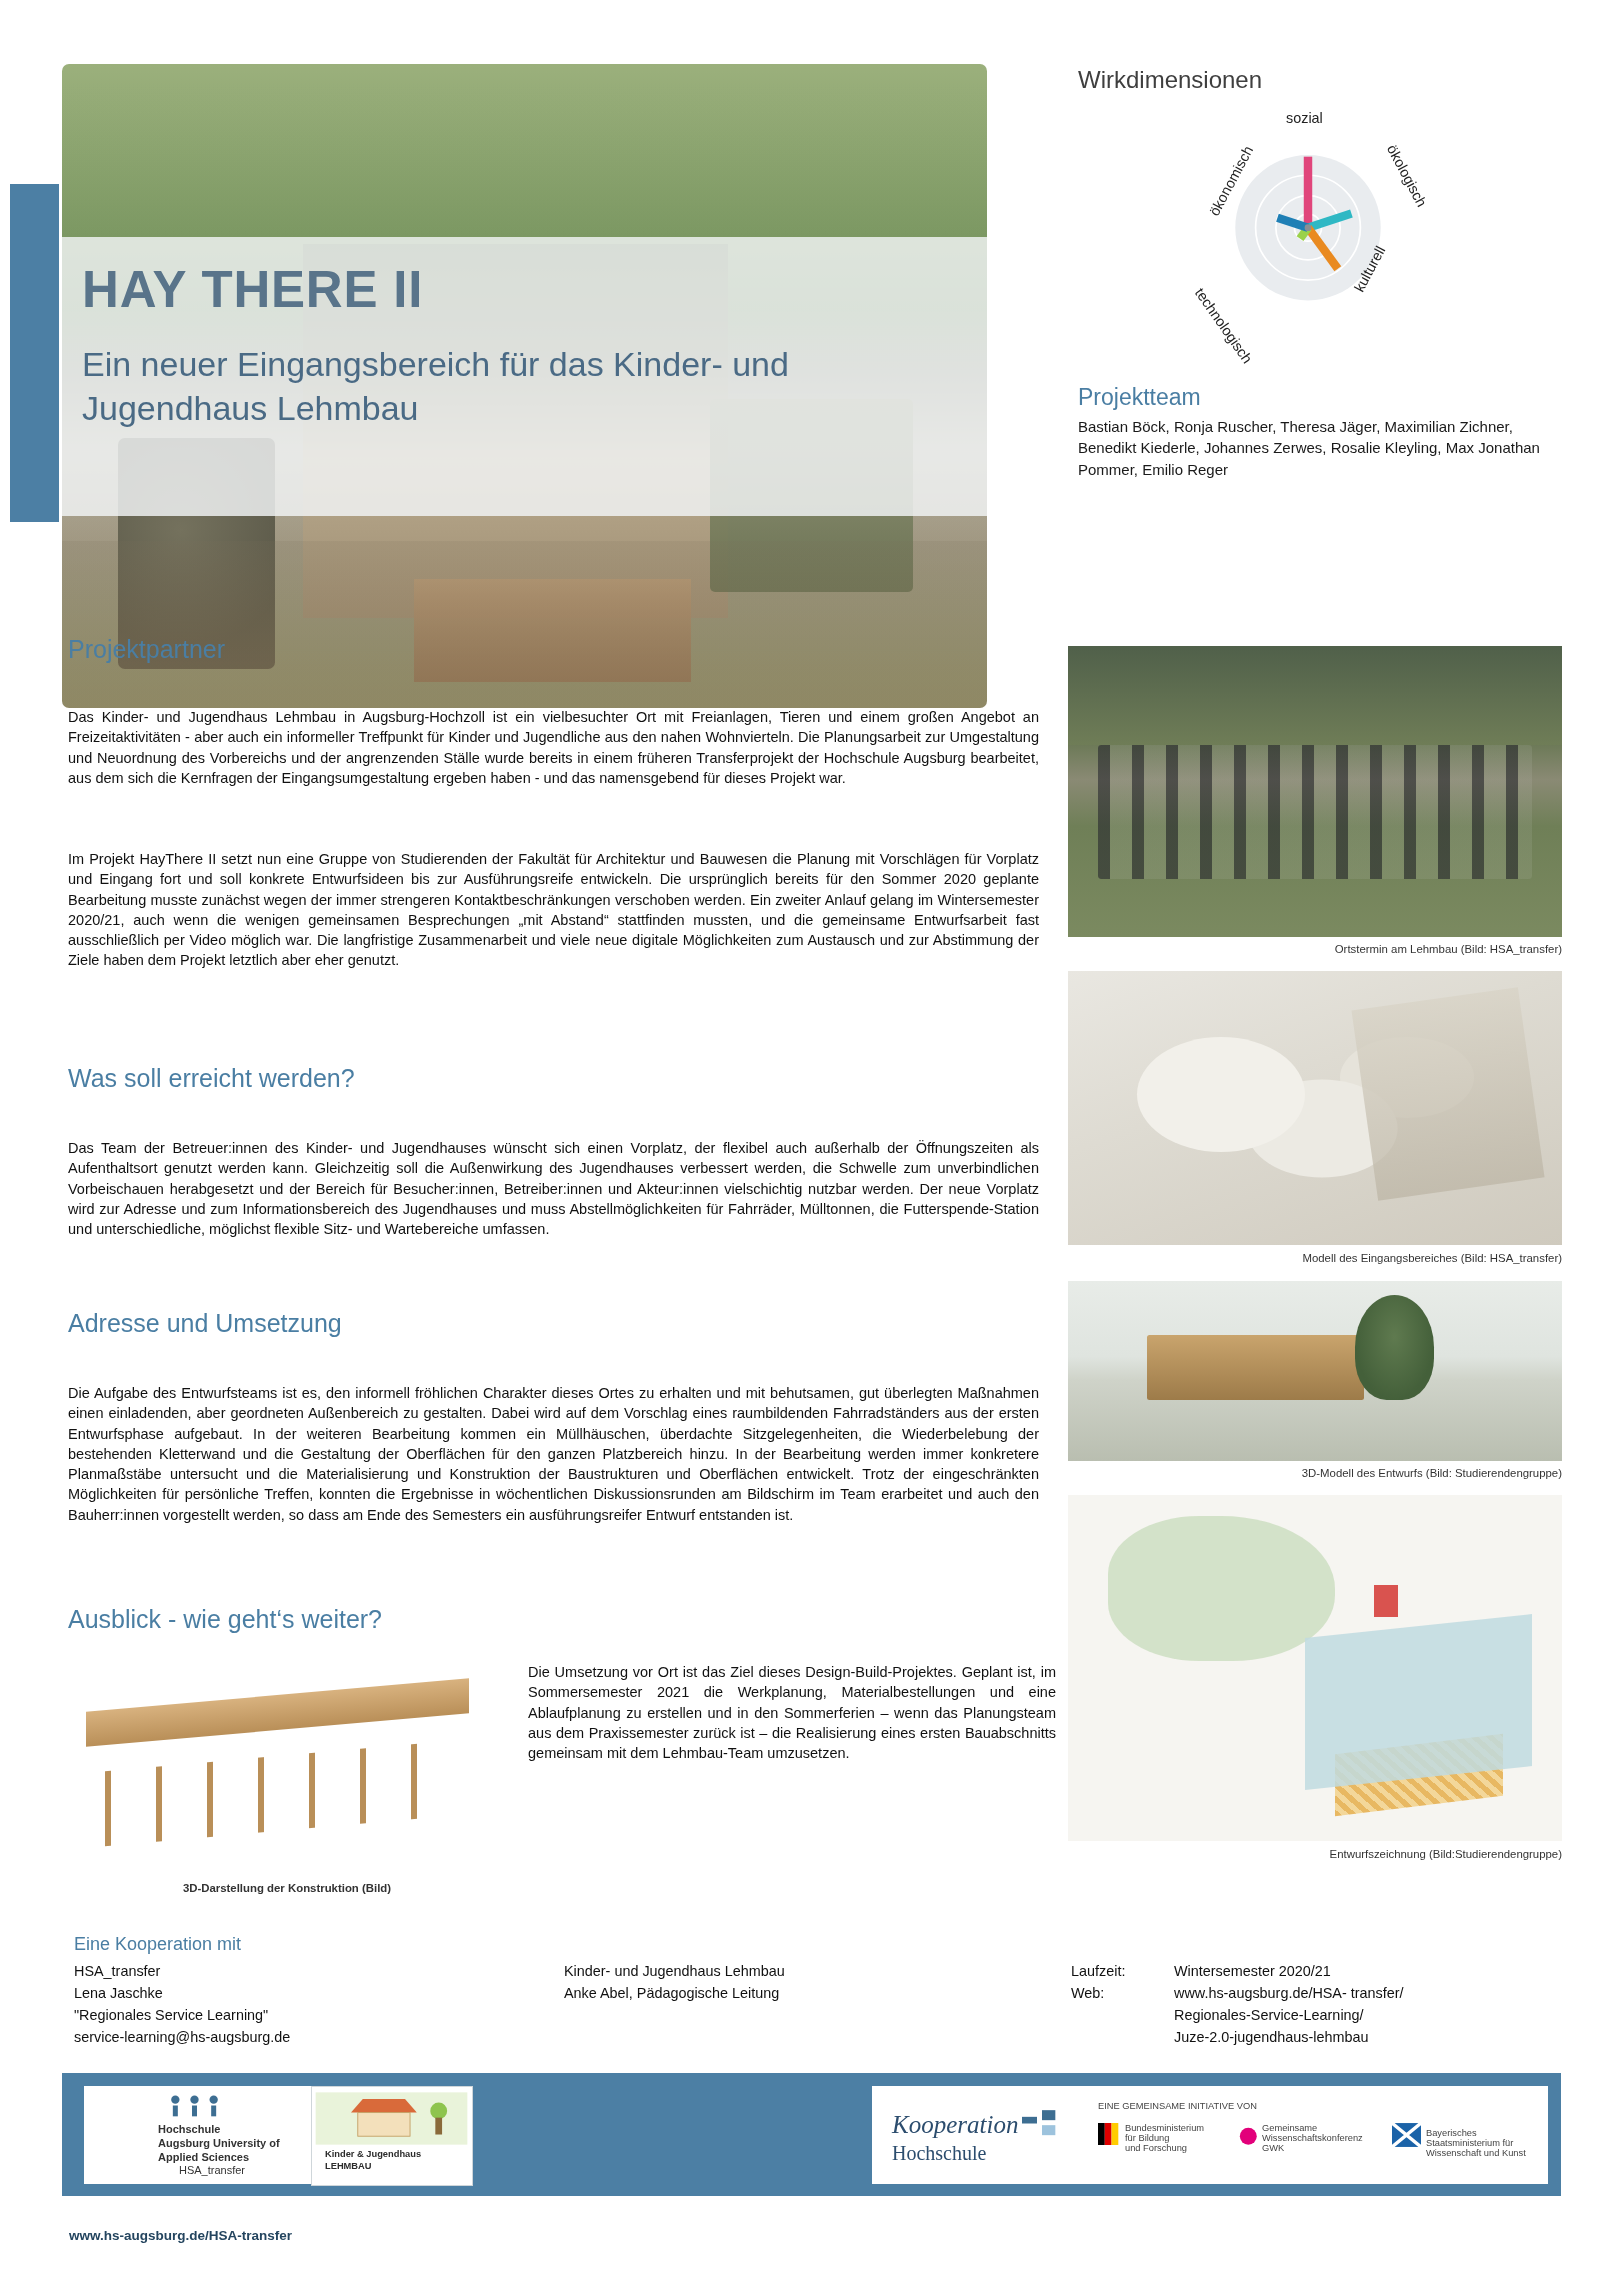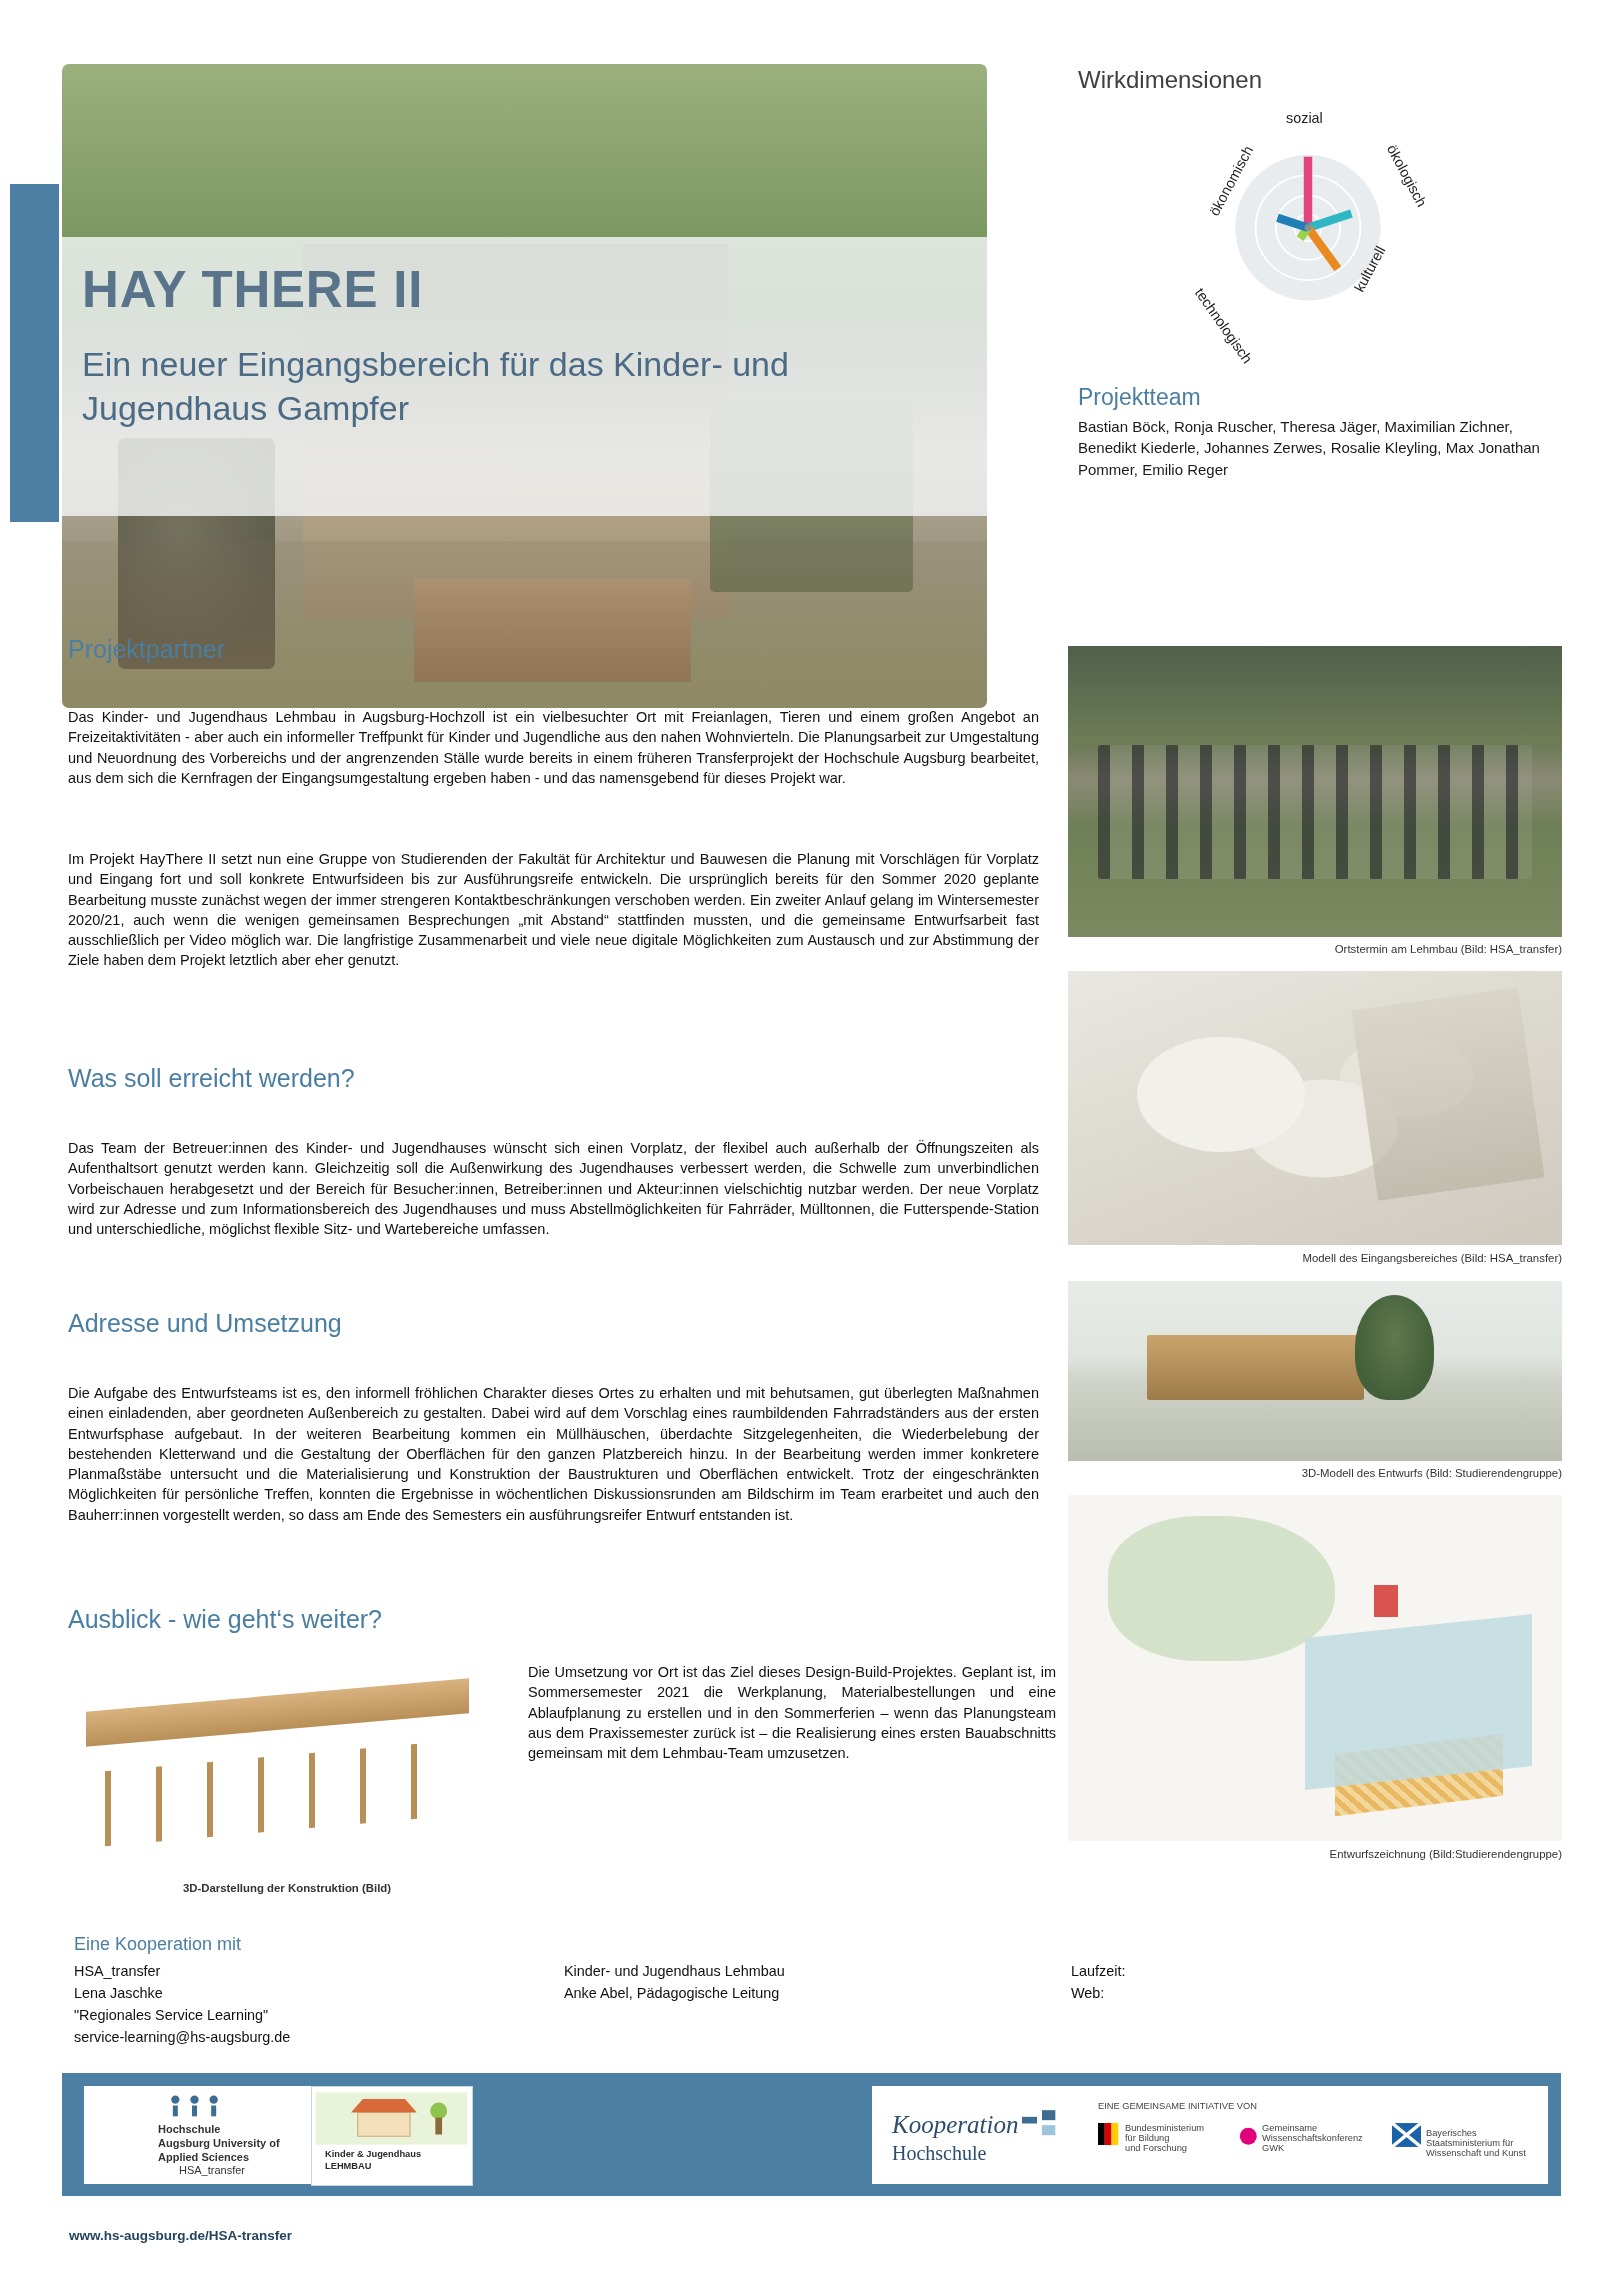--- a/index.html
+++ b/index.html
@@ -130,21 +130,21 @@
   <div class="accent-bar"></div>
 
   <div class="hero">
     <div class="hero-photo">
       <div class="hero-deco-1"></div>
       <div class="hero-deco-2"></div>
       <div class="hero-deco-3"></div>
     </div>
     <div class="hero-band"></div>
     <div class="hero-title">HAY THERE II</div>
-    <div class="hero-sub">Ein neuer Eingangsbereich für das Kinder- und Jugendhaus Gampfer</div>
+    <div class="hero-sub">Ein neuer Eingangsbereich für das Kinder- und Jugendhaus Lehmbau</div>
   </div>
 
   <div class="wirk-title">Wirkdimensionen</div>
 
   <div class="radar">
     <svg width="220" height="186" viewBox="0 0 260 220">
       <circle cx="130" cy="112" r="86" fill="#e9ecef"></circle>
       <circle cx="130" cy="112" r="62" fill="none" stroke="#ffffff" stroke-width="2"></circle>
       <circle cx="130" cy="112" r="38" fill="none" stroke="#ffffff" stroke-width="2"></circle>
       <circle cx="130" cy="112" r="16" fill="none" stroke="#ffffff" stroke-width="2"></circle>
@@ -221,20 +221,24 @@
 
   <div class="foot-title">Eine Kooperation mit</div>
   <div class="foot-col" style="left:74px; top:1961px; width:439px; white-space:pre-line;">HSA_transfer
 Lena Jaschke
 "Regionales Service Learning"
 service-learning@hs-augsburg.de</div>
   <div class="foot-col" style="left:564px; top:1961px; width:439px; white-space:pre-line;">Kinder- und Jugendhaus Lehmbau
 Anke Abel, Pädagogische Leitung</div>
   <div class="foot-col" style="left:1071px; top:1961px; width:101px; white-space:pre-line;">Laufzeit:
 Web:</div>
+  <div class="foot-col" style="left:1174px; top:1961px; width:388px; white-space:pre-line;">Wintersemester 2020/21
+www.hs-augsburg.de/HSA- transfer/
+Regionales-Service-Learning/
+Juze-2.0-jugendhaus-lehmbau</div>
 
   <div class="footer-band-bg"></div>
 
   <div class="hsa-logo">
     <svg width="59" height="25" viewBox="0 0 70 30" style="position:absolute; left:81px; top:6.8px;">
       <g fill="#3d6e92">
         <circle cx="12" cy="8" r="5"></circle>
           <circle cx="35" cy="8" r="5"></circle>
           <circle cx="58" cy="8" r="5"></circle>
         <rect x="9" y="15" width="6" height="13"></rect>

